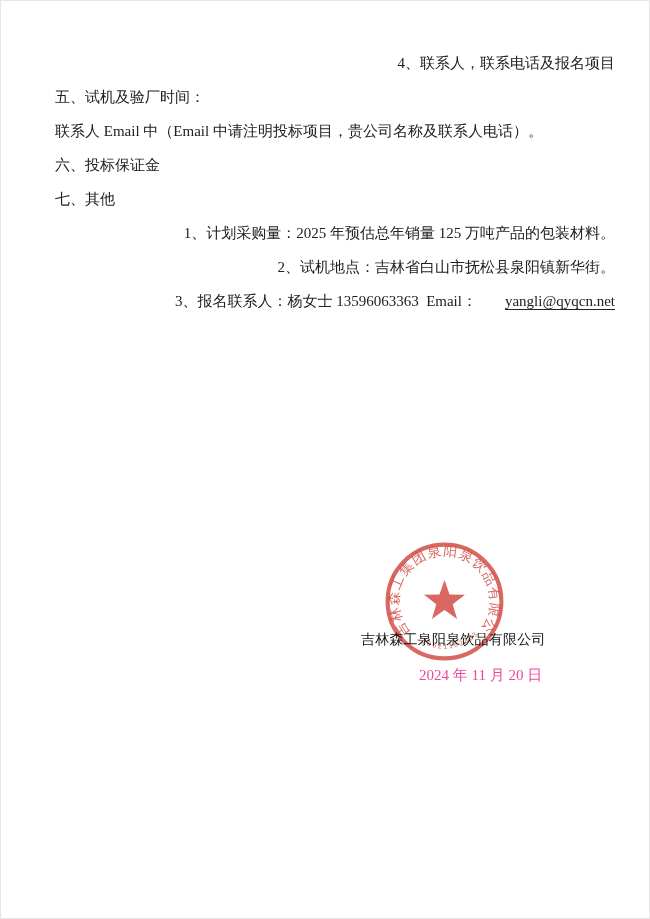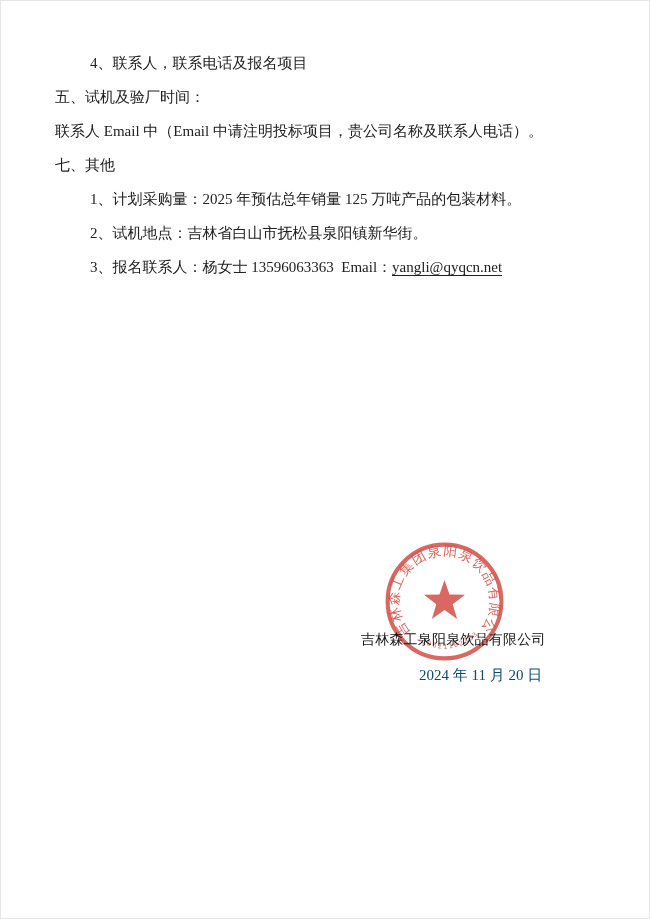--- a/index.html
+++ b/index.html
@@ -10,46 +10,48 @@
     font-family:"Liberation Serif","DejaVu Serif",serif;
   }
   .doc{
     position:absolute;left:55px;top:46px;width:560px;
     font-size:15px;color:#212121;
   }
   .line{
     line-height:34px;height:34px;white-space:pre;
     font-weight:400;
   }
-  .indent{padding-left:35px;}
+  .indent{padding-left:35px;text-align:right;}
   .email{
     text-decoration:underline;
     text-underline-offset:3px;
+    margin-left:28px;
   }
   .sig-company{
     position:absolute;left:361px;top:631px;
     font-size:14px;color:#151515;letter-spacing:0.2px;white-space:pre;
   }
   .sig-date{
     position:absolute;left:419px;top:666px;
-    font-size:15px;color:#0c4a6e;white-space:pre;
+    font-size:15px;color:#ec4899;white-space:pre;
   }
   .seal{
     position:absolute;left:383px;top:540px;width:123px;height:123px;
     mix-blend-mode:multiply;opacity:0.93;
   }
   .seal svg{width:100%;height:100%;display:block;}
 </style>
 </head>
 <body>
 
 <div class="doc">
   <div class="line indent">4、联系人，联系电话及报名项目</div>
   <div class="line">五、试机及验厂时间：</div>
   <div class="line">联系人 Email 中（Email 中请注明投标项目，贵公司名称及联系人电话）。</div>
+  <div class="line">六、投标保证金</div>
   <div class="line">七、其他</div>
   <div class="line indent">1、计划采购量：2025 年预估总年销量 125 万吨产品的包装材料。</div>
   <div class="line indent">2、试机地点：吉林省白山市抚松县泉阳镇新华街。</div>
   <div class="line indent"><span>3、报名联系人：杨女士 13596063363  Email：</span><span class="email">yangli@qyqcn.net</span></div>
 </div>
 
 <div class="sig-company">吉林森工泉阳泉饮品有限公司</div>
 <div class="sig-date">2024 年 11 月 20 日</div>
 
 <div class="seal">

